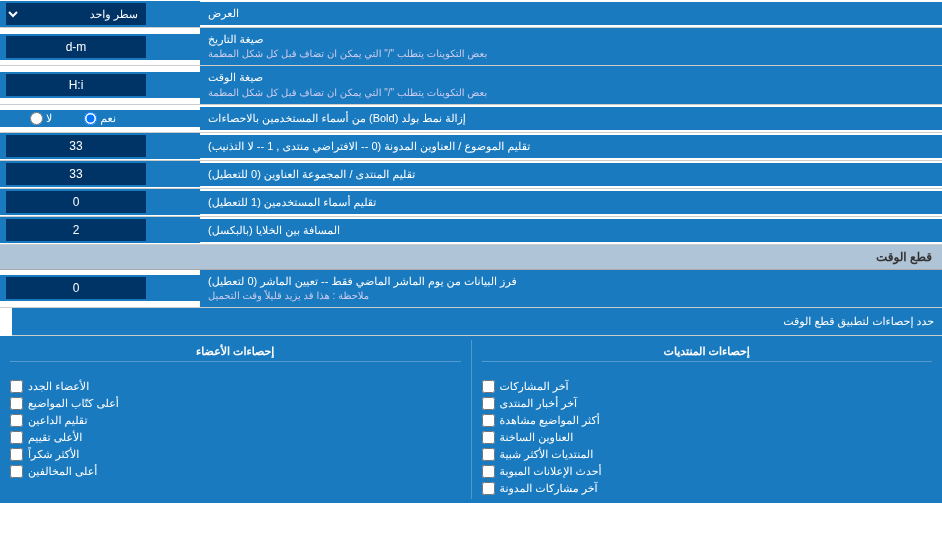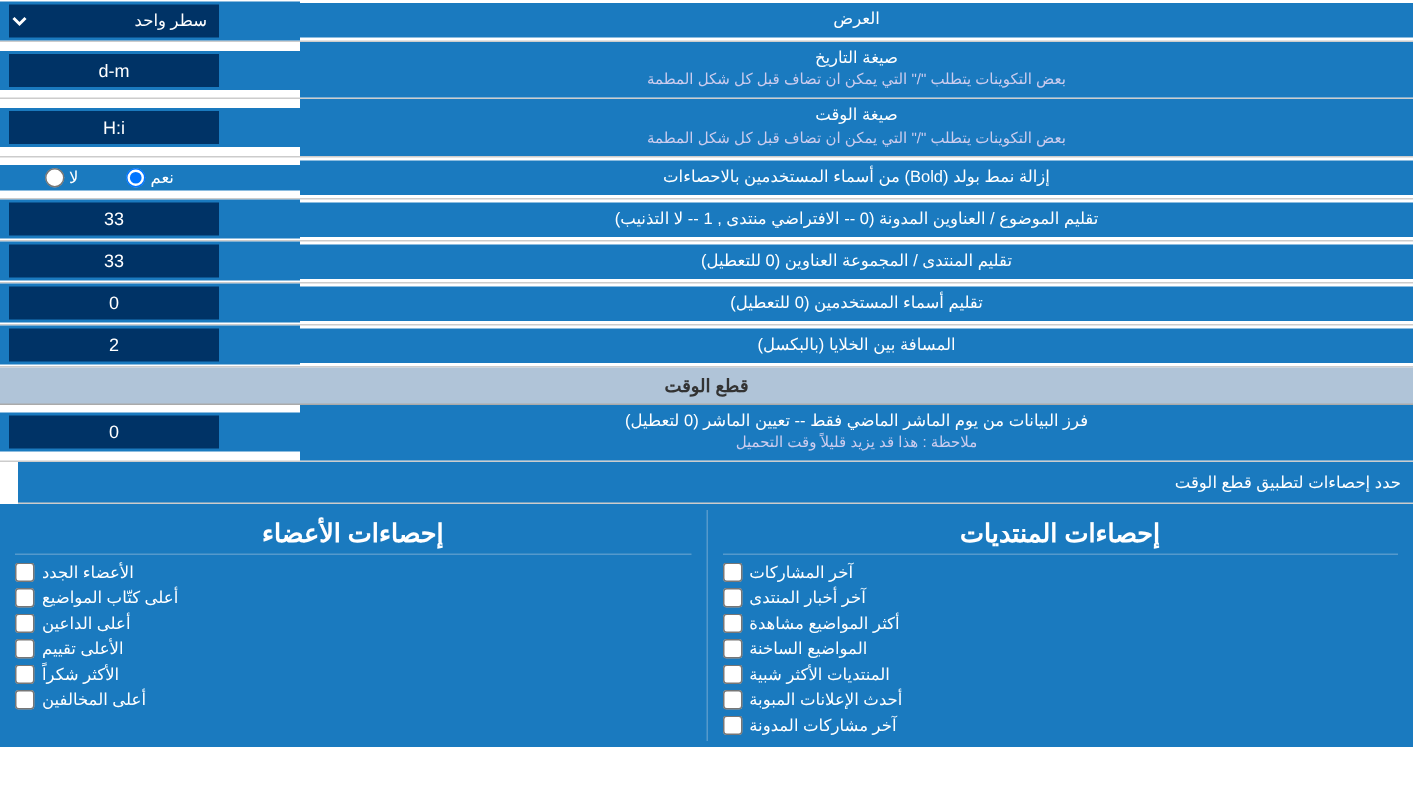--- a/index.html
+++ b/index.html
@@ -13,21 +13,21 @@
       display: flex;
       align-items: center;
       border-bottom: 1px solid #ccc;
       min-height: 28px;
     }
     .label-cell {
       background: #1a7abf;
       color: #fff;
       padding: 4px 8px;
       flex: 1;
-      text-align: center;
+      text-align: left;
       font-size: 11px;
       line-height: 1.4;
     }
     .label-cell .sub-text {
       font-size: 10px;
       color: #cce;
     }
     .input-cell {
       width: 200px;
       min-width: 200px;
@@ -45,21 +45,21 @@
       font-size: 12px;
       text-align: center;
       width: 140px;
       height: 22px;
     }
     .section-header {
       background: #b0c4d8;
       color: #333;
       font-weight: bold;
       padding: 5px 10px;
-      text-align: center;
+      text-align: right;
       border-bottom: 1px solid #aaa;
     }
     .dropdown-cell {
       width: 200px;
       min-width: 200px;
       background: #1a7abf;
       padding: 2px 6px;
       display: flex;
       align-items: center;
       justify-content: flex-end;
@@ -103,25 +103,25 @@
       flex: 1;
       padding: 2px 10px;
       border-left: 1px solid #5599cc;
     }
     .checkbox-col:last-child {
       border-left: none;
     }
     .checkbox-col-header {
       color: #fff;
       font-weight: bold;
-      font-size: 17px;
+      font-size: 11px;
       text-align: center;
       padding: 3px 0;
       border-bottom: 1px solid #5599cc;
-      margin-bottom: 3px;
+      margin-bottom: 16px;
     }
     .checkbox-item {
       display: flex;
       align-items: center;
       gap: 5px;
       padding: 2px 0;
       color: #fff;
       font-size: 11px;
       justify-content: flex-end;
     }
@@ -207,21 +207,21 @@
   <div class="label-cell">
     <span>تقليم المنتدى / المجموعة العناوين (0 للتعطيل)</span>
   </div>
   <div class="input-cell">
     <input type="text" value="33" style="">
   </div>
 </div>
 
 <div class="row">
   <div class="label-cell">
-    <span>تقليم أسماء المستخدمين (0 للتعطيل)</span>
+    <span>تقليم أسماء المستخدمين (1 للتعطيل)</span>
   </div>
   <div class="input-cell">
     <input type="text" value="0" style="">
   </div>
 </div>
 
 <div class="row">
   <div class="label-cell">
     <span>المسافة بين الخلايا (بالبكسل)</span>
   </div>
@@ -263,21 +263,21 @@
       </div>
       <div class="checkbox-item">
         <span>آخر أخبار المنتدى</span>
         <input type="checkbox" style="">
       </div>
       <div class="checkbox-item">
         <span>أكثر المواضيع مشاهدة</span>
         <input type="checkbox" style="">
       </div>
       <div class="checkbox-item">
-        <span>المواضيع الساخنة</span>
+        <span>العناوين الساخنة</span>
         <input type="checkbox" style="">
       </div>
       <div class="checkbox-item">
         <span>المنتديات الأكثر شبية</span>
         <input type="checkbox" style="">
       </div>
       <div class="checkbox-item">
         <span>أحدث الإعلانات المبوبة</span>
         <input type="checkbox" style="">
       </div>
@@ -293,21 +293,21 @@
       </div>
       <div class="checkbox-item">
         <span>الأعضاء الجدد</span>
         <input type="checkbox" style="">
       </div>
       <div class="checkbox-item">
         <span>أعلى كتّاب المواضيع</span>
         <input type="checkbox" style="">
       </div>
       <div class="checkbox-item">
-        <span>أعلى الداعين</span>
+        <span>تقليم الداعين</span>
         <input type="checkbox" style="">
       </div>
       <div class="checkbox-item">
         <span>الأعلى تقييم</span>
         <input type="checkbox" style="">
       </div>
       <div class="checkbox-item">
         <span>الأكثر شكراً</span>
         <input type="checkbox" style="">
       </div>

